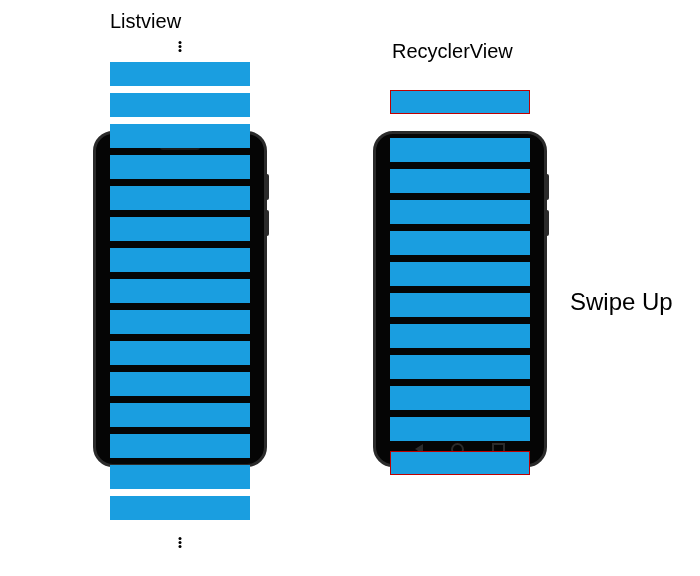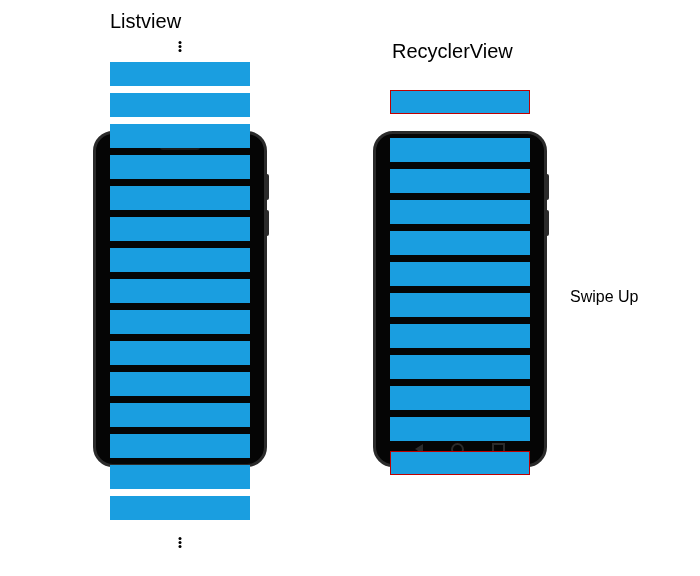--- a/index.html
+++ b/index.html
@@ -119,21 +119,21 @@
     margin-bottom: 7px;
     box-sizing: border-box;
   }
   .item.highlight {
     border: 1.5px solid #c00000;
   }
   .swipe-label {
     position: absolute;
     top: 288px;
     left: 570px;
-    font-size: 16px;
+    font-size: 24px;
     color: #000;
   }
   .corner {
     position: absolute;
     right: 4px;
     bottom: 4px;
     width: 140px;
     height: 28px;
     background: #fff;
   }

